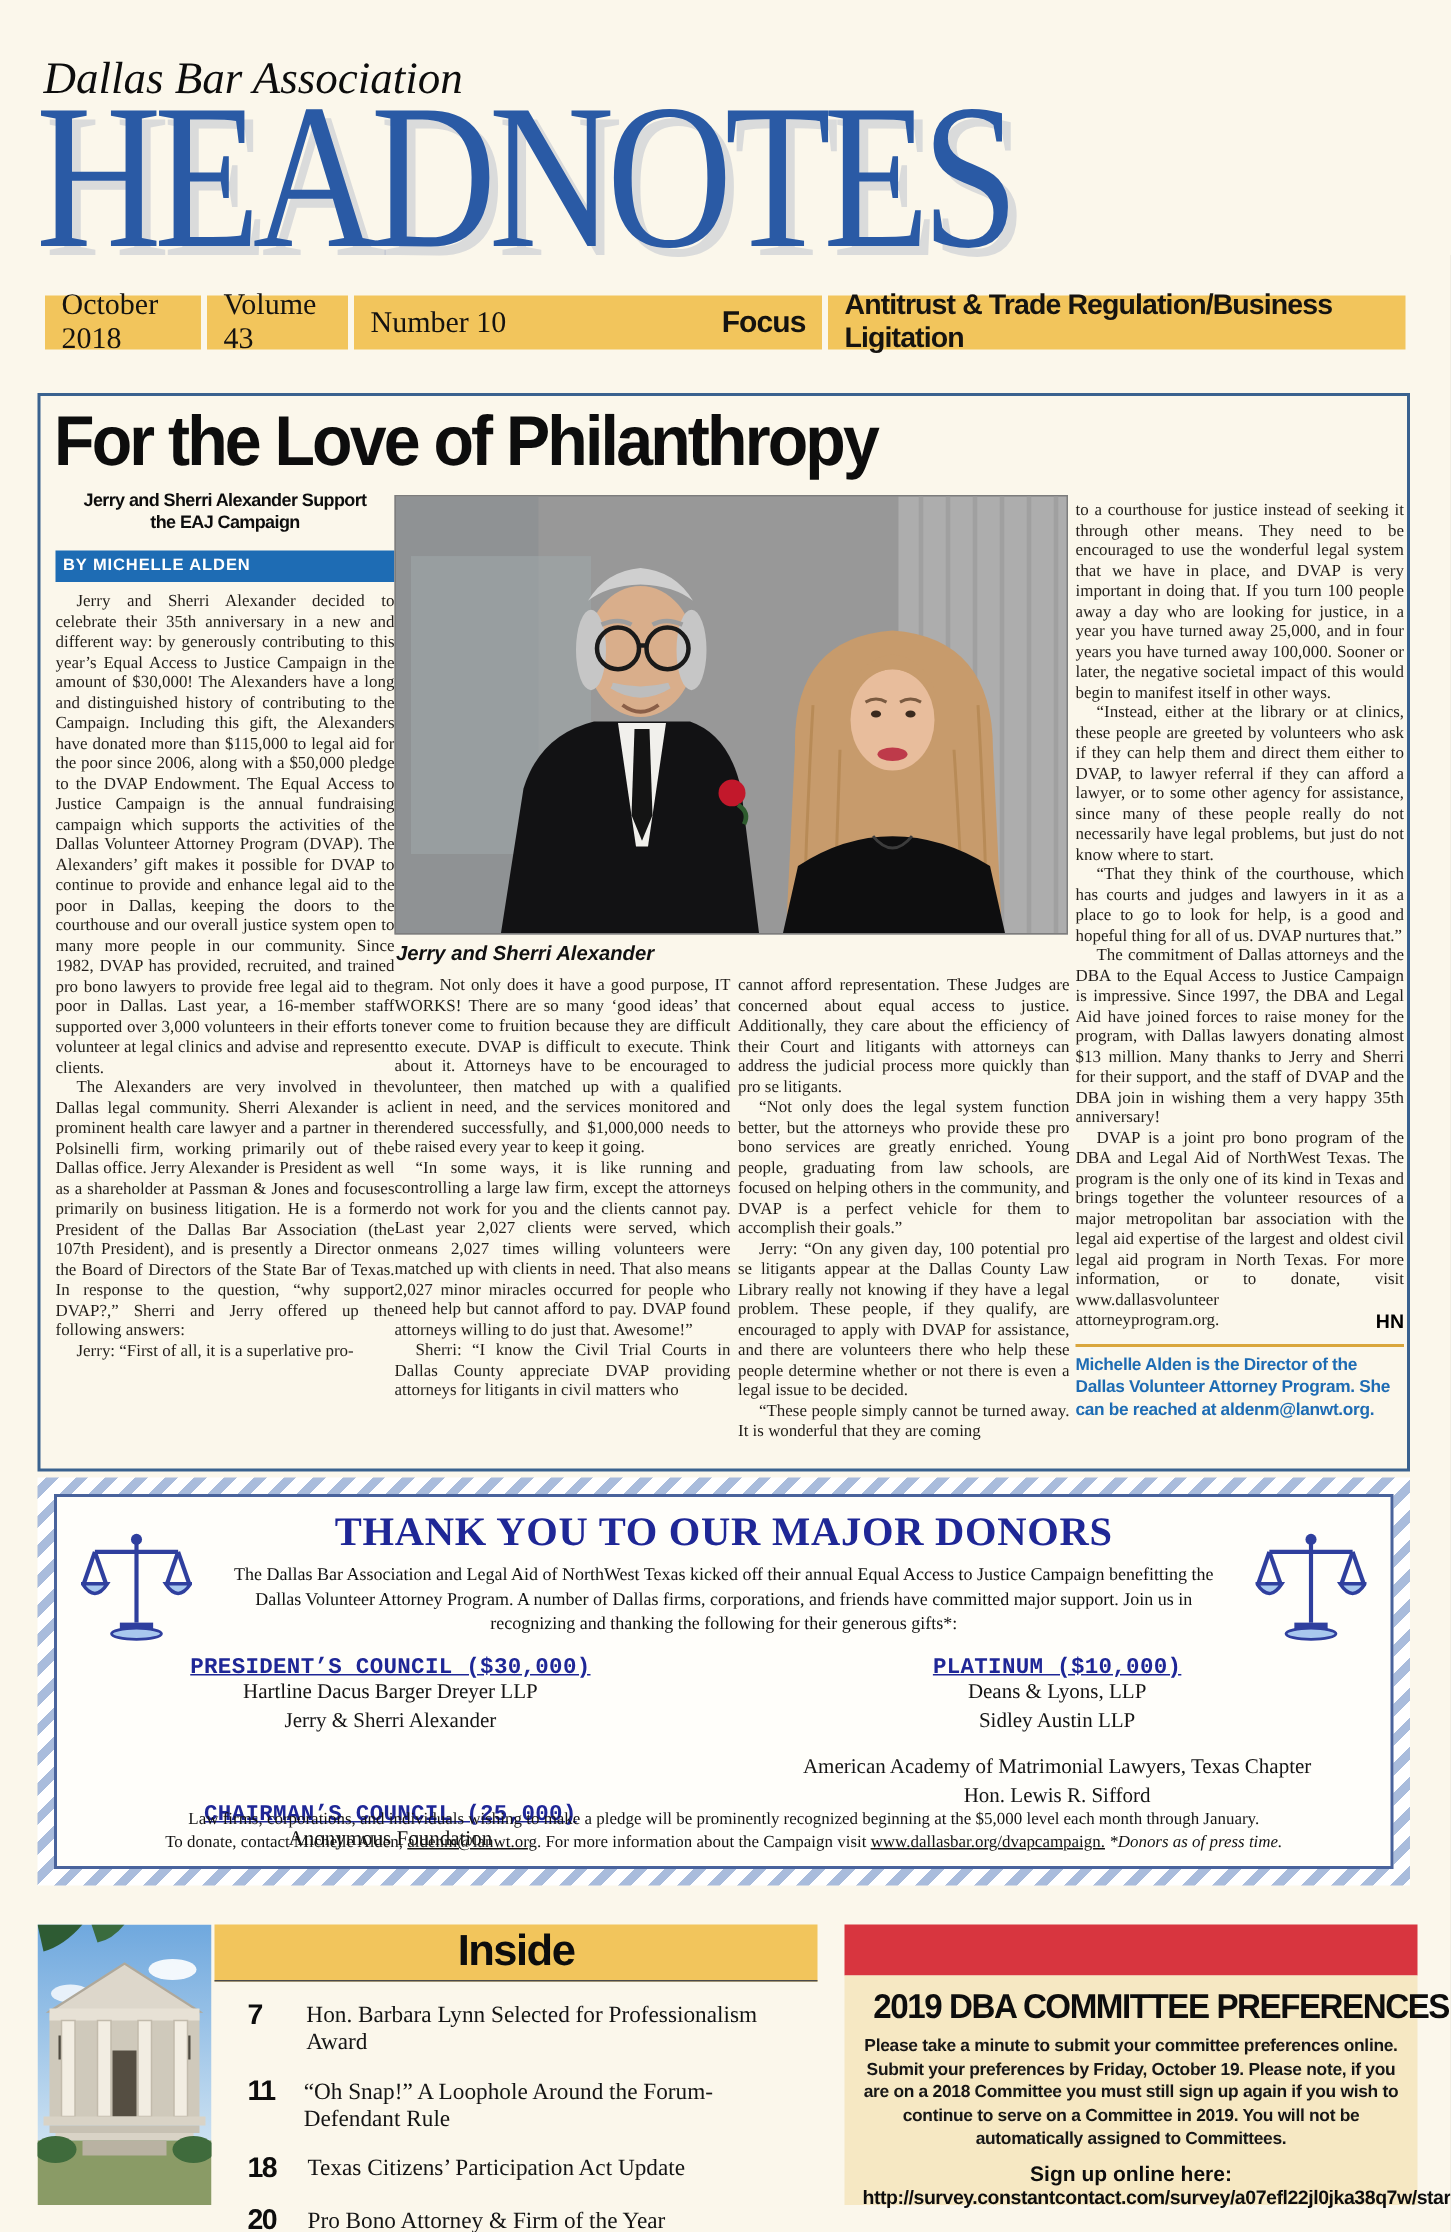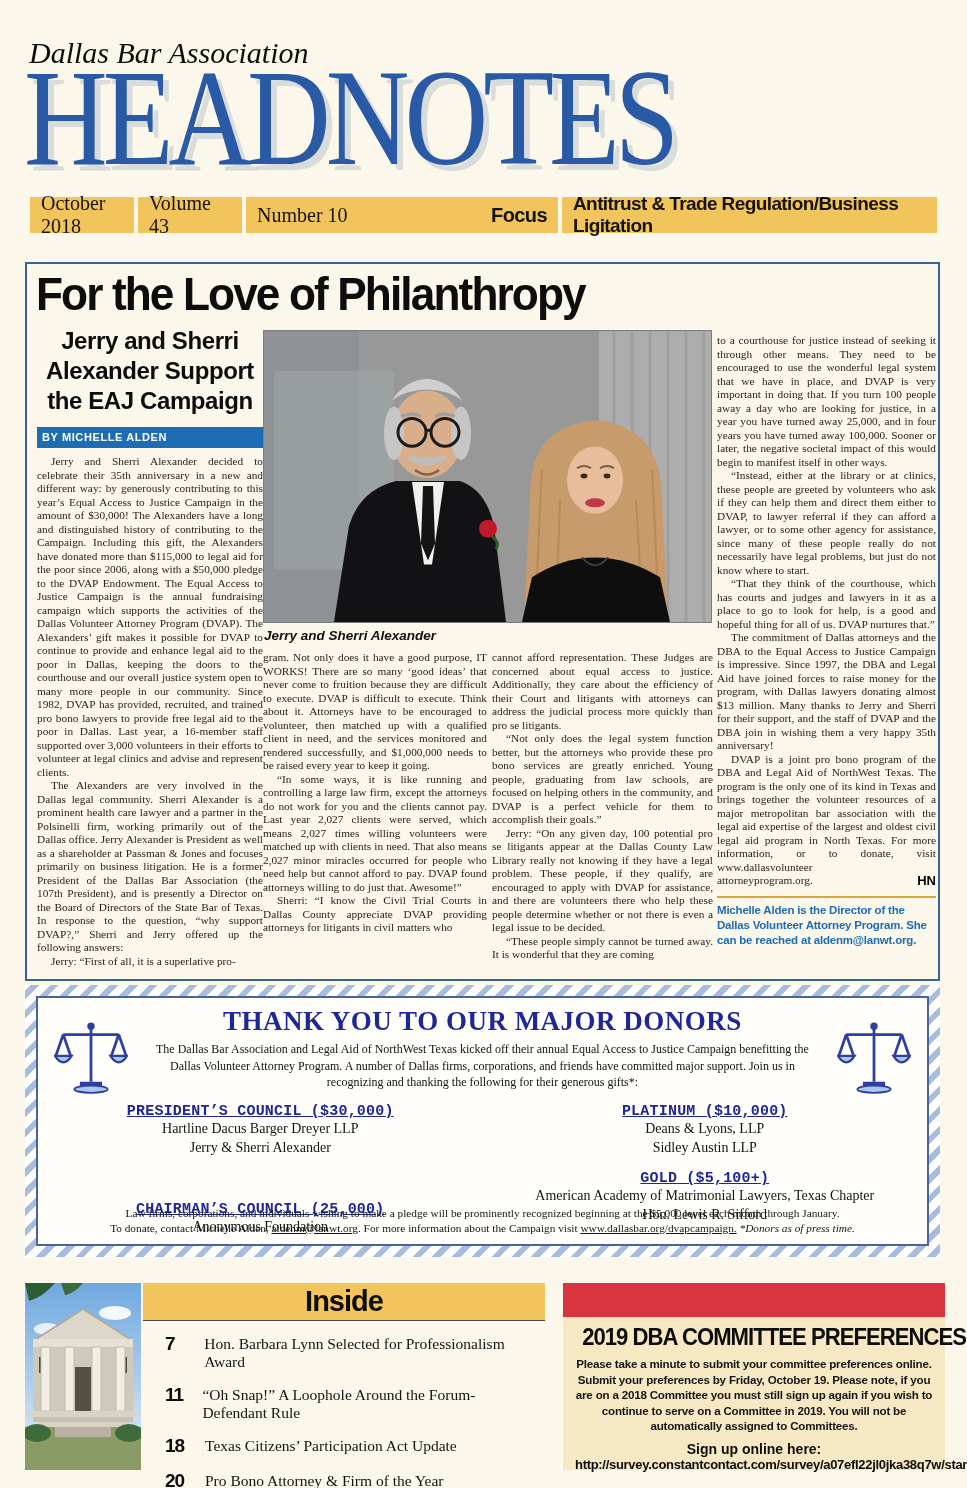--- a/index.html
+++ b/index.html
@@ -16,39 +16,39 @@
     position:absolute; left:24px; top:46px; font-family:"Liberation Serif", serif;
     font-size:138px; line-height:1.05; color:#2A5AA5; letter-spacing:-6px;
     transform:scaleX(.84); transform-origin:left top;
     text-shadow:7px 6px 0 rgba(70,95,150,.18);
   }
 
   
   .issue-bar { position:absolute; left:30px; top:197px; width:907px; height:36px; display:flex; gap:4px; }
   .issue-seg { background:#F2C55C; display:flex; align-items:center; padding:0 11px; font-size:20px; color:#151310; }
   .seg-date { width:104px; }
-  .seg-vol { width:104px; }
+  .seg-vol { width:94px; }
   .seg-num { width:312px; justify-content:space-between;gap:44px; }
   .focus-label, .focus-topic { font-family:"Liberation Sans", sans-serif; font-weight:bold; letter-spacing:-.6px; }
   .seg-topic { flex:1; }
   .focus-topic { font-size:19px; }
 
   
   .article-frame {
     position:absolute; left:25px; top:250px; width:915px; height:719px;
     border:2px solid #3A628F; background:#FBF7EB; overflow:hidden;margin-top:12px;
   }
   .headline {
     position:absolute; left:9px; top:2px; width:900px;
     font-family:"Liberation Sans", sans-serif; font-weight:bold; font-size:47px;
     letter-spacing:-2px; color:#0d0d0d; transform:scaleX(.94); transform-origin:left top; white-space:nowrap;
   }
   .col-left { position:absolute; left:10px; top:62px; width:226px; }
   .subtitle { text-align:center; font-family:"Liberation Sans", sans-serif; font-weight:bold;
-    font-size:24px; line-height:1.25; letter-spacing:-.4px; color:#0d0d0d; }
+    font-size:12px; line-height:1.25; letter-spacing:-.4px; color:#0d0d0d; }
   .byline-bar { margin-top:11px; height:21px; background:#1E6CB4; color:#fff;
     font-family:"Liberation Sans", sans-serif; font-weight:bold; font-size:11px;
     letter-spacing:.6px; padding:4px 0 0 5px; }
   .bodytext { margin-top:7px; height:552px; overflow:hidden; }
   .bodytext p, .colbody p {
     font-family:"Liberation Serif", serif; font-size:11.3px; line-height:13.5px;
     text-align:justify; color:#221E1A; text-indent:14px; margin:0;
   }
   .bodytext p.noind, .colbody p.noind { text-indent:0; }
 
@@ -282,21 +282,20 @@
             <div class="donor-name">Anonymous Foundation</div>
           </div>
         </div>
         <div class="donor-col">
           <div class="donor-group">
             <div class="donor-header">PLATINUM ($10,000)</div>
             <div class="donor-name">Deans &amp; Lyons, LLP</div>
             <div class="donor-name">Sidley Austin LLP</div>
           </div>
           <div class="donor-group">
-            <div class="donor-header">GOLD ($5,100+)</div>
             <div class="donor-name">American Academy of Matrimonial Lawyers, Texas Chapter</div>
             <div class="donor-name">Hon. Lewis R. Sifford</div>
           </div>
         </div>
       </div>
 
       <div class="donors-footnote">
         <div>Law firms, corporations, and individuals wishing to make a pledge will be prominently recognized beginning at the $5,000 level each month through January.</div>
         <div>
           <span>To donate, contact Michelle Alden, </span><span class="lnk">aldenm@lanwt.org</span><span>. For more information about the Campaign visit </span><span class="lnk">www.dallasbar.org/dvapcampaign.</span><span class="ital"> *Donors as of press time.</span>

